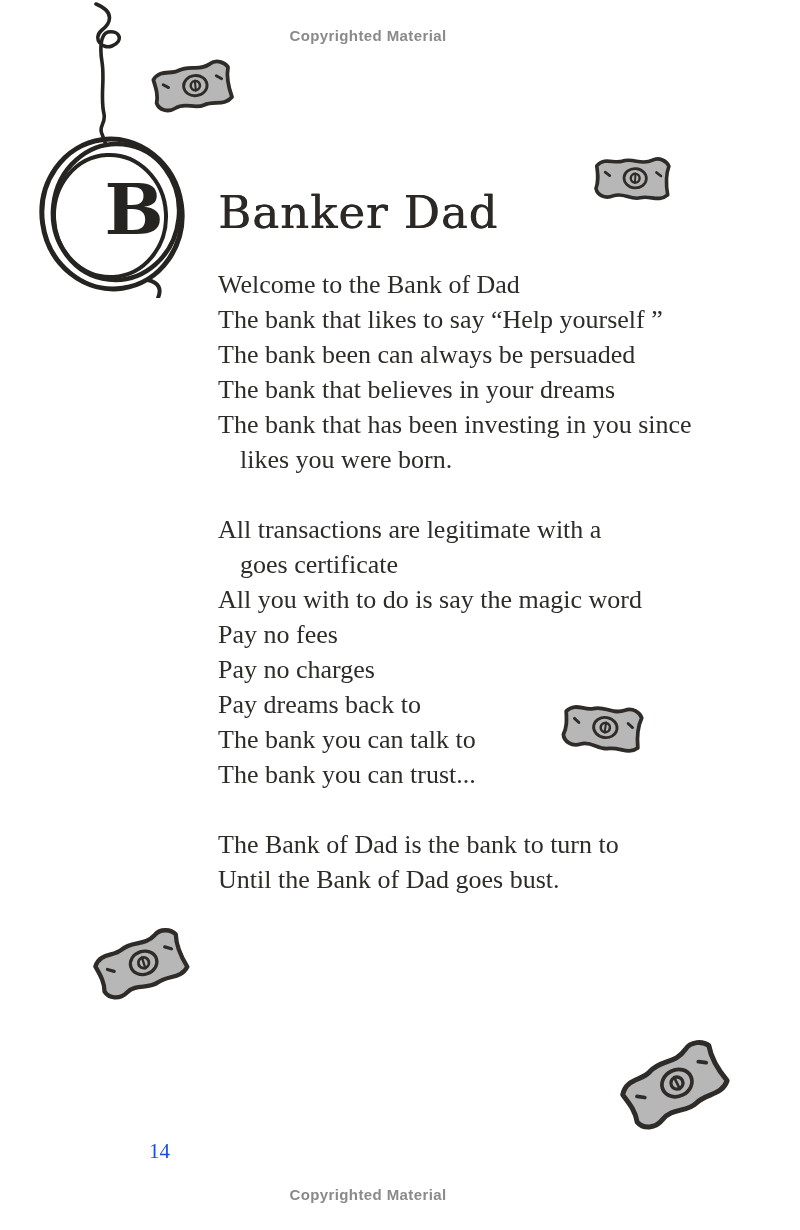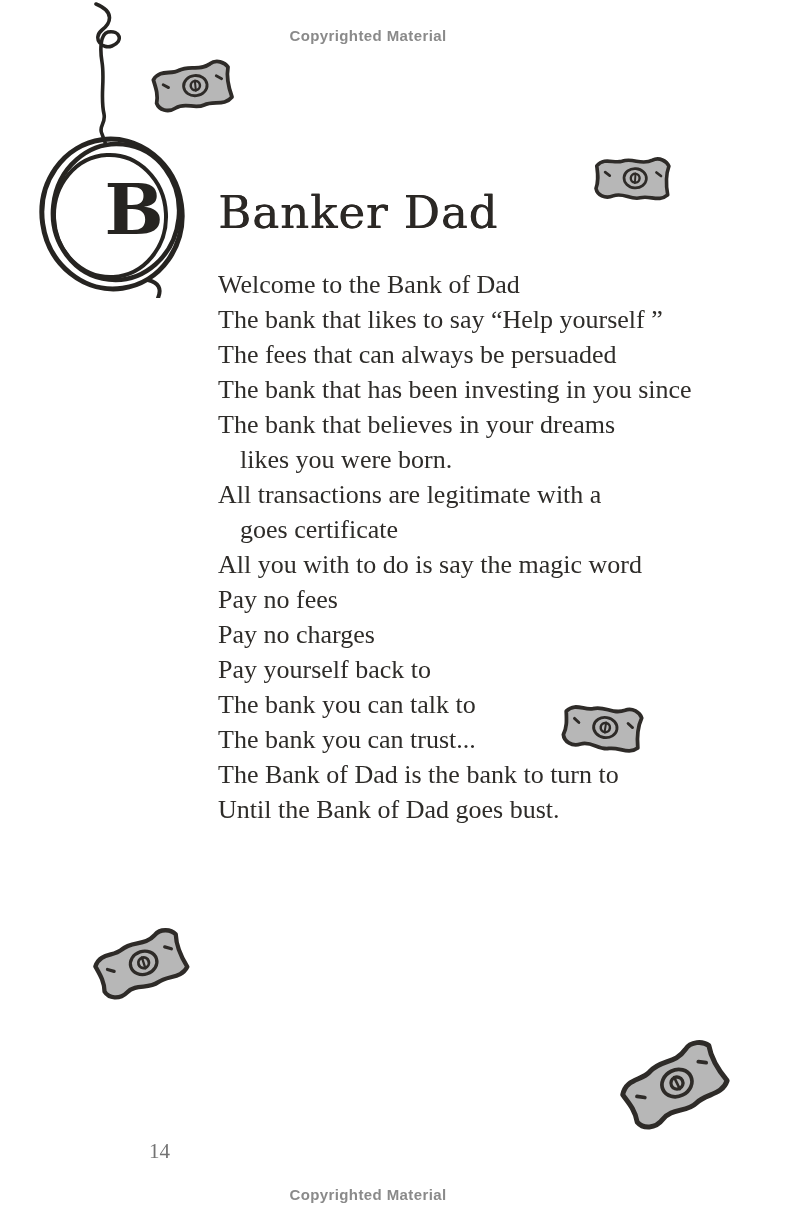--- a/index.html
+++ b/index.html
@@ -36,28 +36,28 @@
     font-weight:normal;font-size:45px;letter-spacing:1px;
     color:#2b2825;
     text-shadow:0.6px 0.4px 0 #2b2825;
   }
 
   .poem-body{
     position:absolute;left:218px;top:267px;width:480px;
     font-size:26px;
   }
   .stanza{margin:0;}
-  .stanza + .stanza{}
+  .stanza + .stanza{margin-top:35px;}
   .line{height:35px;line-height:35px;white-space:nowrap;}
   .line.indent{padding-left:22px;}
 
   .note{position:absolute;}
   .page-number{
     position:absolute;left:149px;top:1139px;
-    font-size:21px;color:#737373;
+    font-size:21px;color:#1d4ed8;
   }
 </style>
 </head>
 <body>
 
 <div class="page">
 
   <svg width="0" height="0" style="position:absolute" aria-hidden="true">
     <defs>
       <g id="banknote" stroke="#2e2b28" stroke-linejoin="round" stroke-linecap="round">
@@ -91,32 +91,32 @@
     </svg>
     <div class="dropcap-letter">B</div>
   </div>
 
   <h1 class="poem-title">Banker Dad</h1>
 
   <div class="poem-body">
       <div class="stanza">
         <div class="line">Welcome to the Bank of Dad</div>
         <div class="line">The bank that likes to say “Help yourself ”</div>
-        <div class="line">The fees that can always be persuaded</div>
+        <div class="line">The bank been can always be persuaded</div>
+        <div class="line">The bank that believes in your dreams</div>
         <div class="line">The bank that has been investing in you since</div>
-        <div class="line">The bank that believes in your dreams</div>
         <div class="line indent">likes you were born.</div>
       </div>
       <div class="stanza">
         <div class="line">All transactions are legitimate with a</div>
         <div class="line indent">goes certificate</div>
         <div class="line">All you with to do is say the magic word</div>
         <div class="line">Pay no fees</div>
         <div class="line">Pay no charges</div>
-        <div class="line">Pay yourself back to</div>
+        <div class="line">Pay dreams back to</div>
         <div class="line">The bank you can talk to</div>
         <div class="line">The bank you can trust...</div>
       </div>
       <div class="stanza">
         <div class="line">The Bank of Dad is the bank to turn to</div>
         <div class="line">Until the Bank of Dad goes bust.</div>
       </div>
     </div>
 
   <svg class="note" style="left:150px;top:52px" width="84" height="68" viewBox="0 0 100 64" transform="rotate(-6)">

